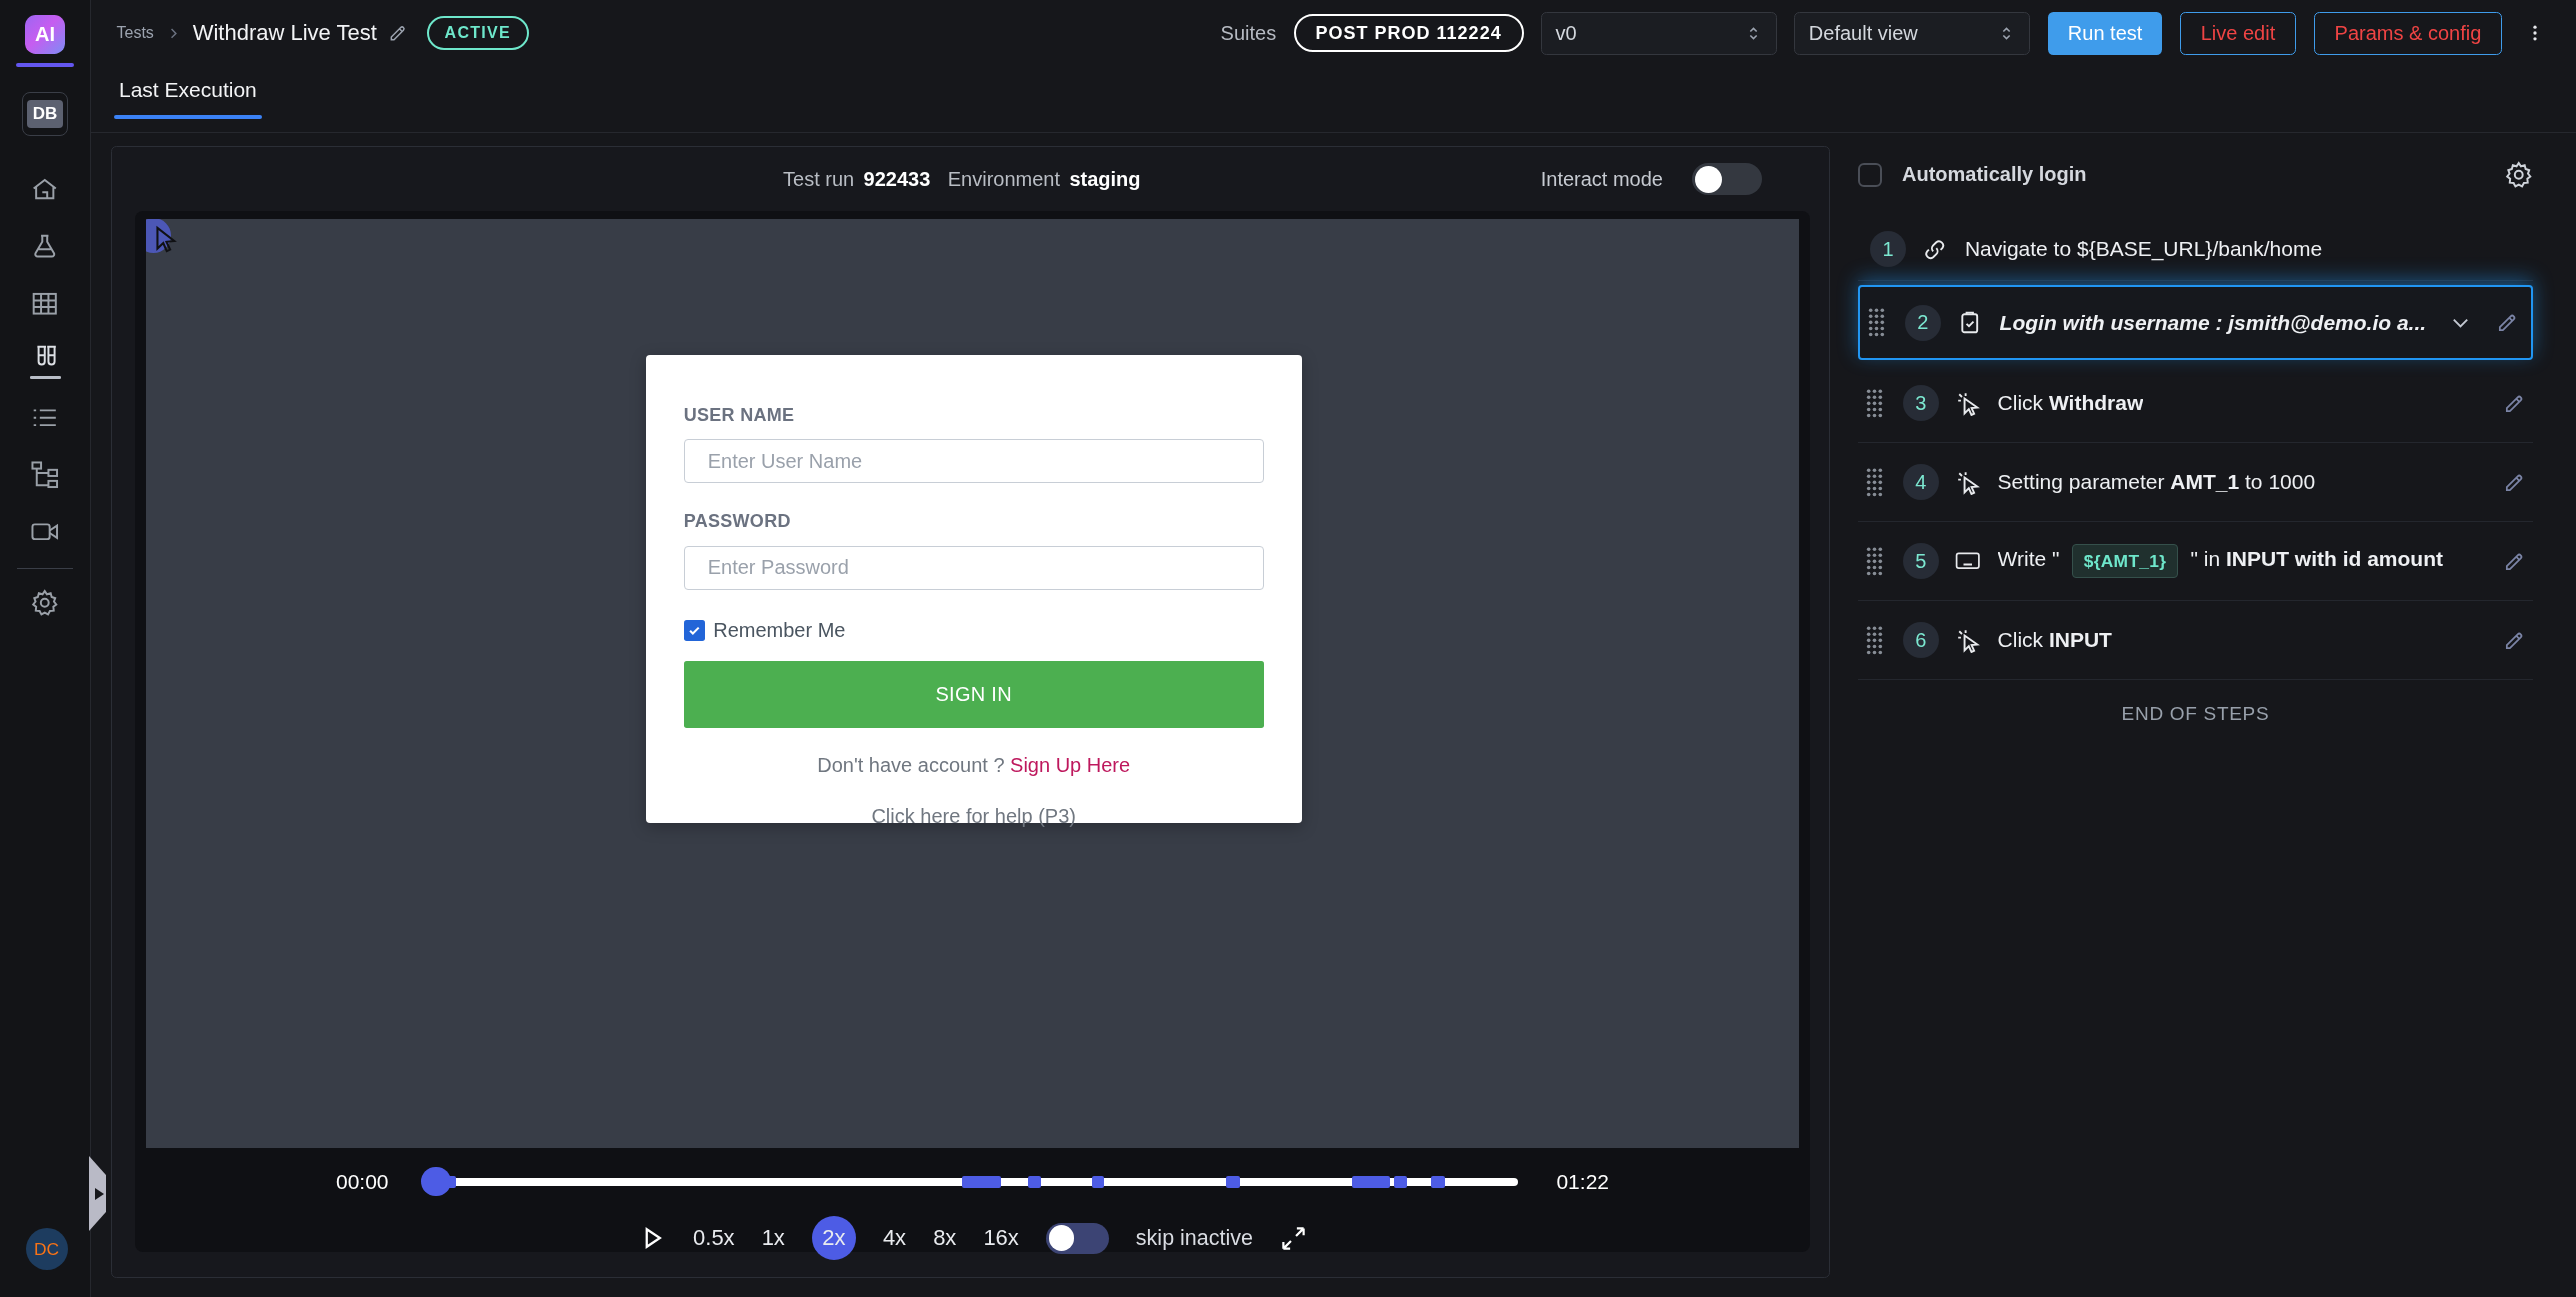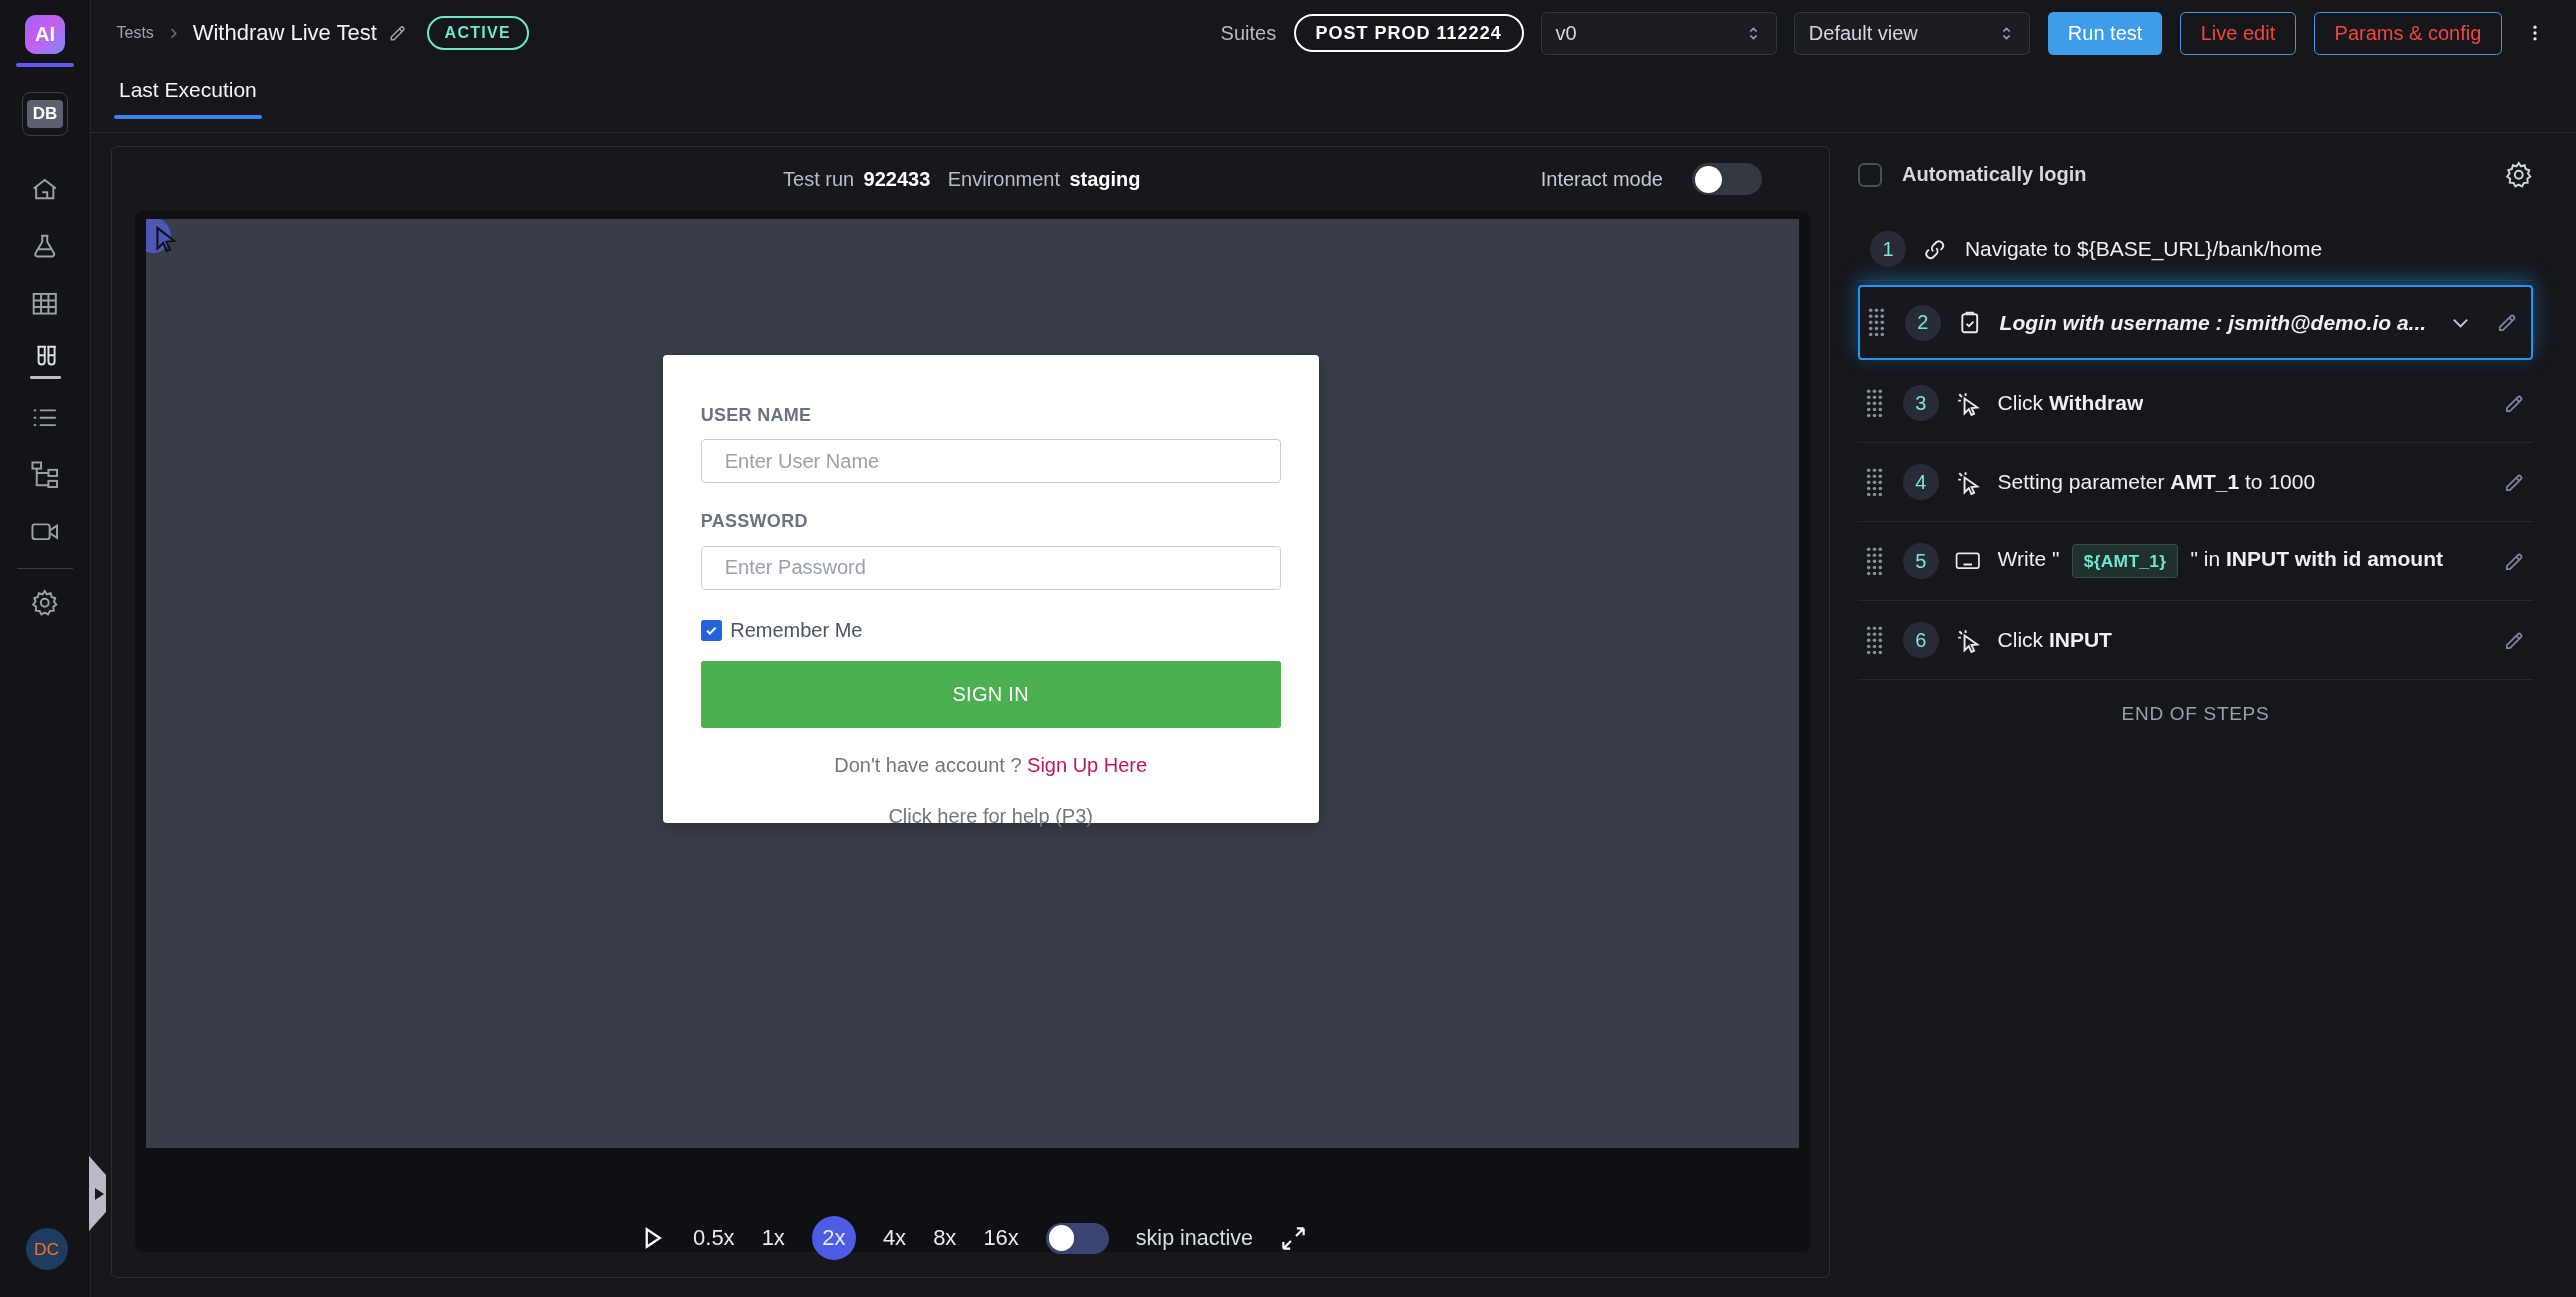--- a/index.html
+++ b/index.html
@@ -70,21 +70,21 @@
   .viewport { position:absolute; left:10.7px; right:10.7px; top:8px; height:929px; background:#383d47; overflow:hidden; }
 
   
   .click-dot { position:absolute; left:-9.4px; top:-1.3px; width:35px; height:35px; border-radius:50%; background:rgba(86,98,230,.7); }
   .cursor-arrow { position:absolute; left:5.4px; top:5.4px; color:#101114; }
 
   
   .bank-title { position:absolute; left:0; right:0; top:236px; text-align:center; font-size:39px; color:#9ba1a9; font-weight:300; }
   .bank-title b { color:#eef0f3; font-weight:bold; }
   .bank-card { position:absolute; left:500px; top:136px; width:656px; height:468px; background:#fff; border-radius:4px;
-    box-shadow:0 4px 16px rgba(0,0,0,.25); padding:50px 38px 0;margin-left:17px; }
+    box-shadow:0 4px 16px rgba(0,0,0,.25); padding:50px 38px 0; }
   .fld-label { color:#6b7280; font-weight:bold; font-size:18px; letter-spacing:0.3px; }
   .fld-input { margin-top:13.4px; margin-bottom:28px; width:100%; height:44px; border:1.3px solid #c8ced6; border-radius:4px;
     font-size:20px; padding:0 23px; color:#374151; background:#fff; outline:none; font-family:inherit; }
   .fld-input::placeholder { color:#9aa1ab; }
   .remember { display:flex; align-items:center; gap:8px; color:#4a5560; font-size:20px; margin:1.3px 0 19px; }
   .cb-checked { width:21.5px; height:21.5px; background:#2265d8; border-radius:2.7px; display:flex; align-items:center; justify-content:center; }
   .signin { width:100%; height:67px; background:#4caf50; color:#fff; font-size:20px; letter-spacing:0.3px;
     border:none; border-radius:2.7px; cursor:pointer; font-family:inherit; }
   .signup-row { text-align:center; margin-top:25.5px; font-size:20px; color:#707780; }
   .signup-row .link { color:#be185d; cursor:pointer; }
@@ -297,20 +297,37 @@
           </div>
           <button class="signin">SIGN IN</button>
           <div class="signup-row">
             <span>Don't have account ?</span>
             <span class="link">Sign Up Here</span>
           </div>
           <div class="help-row">Click here for help (P3)</div>
         </div>
       </div>
 
+      <div class="timeline">
+        <span class="time">00:00</span>
+        <div class="track">
+          <div>
+              <div class="seg" style="left: 0.5%; width: 2.2%;"></div>
+              <div class="seg" style="left: 49%; width: 3.6%;"></div>
+              <div class="seg" style="left: 55.1%; width: 1.2%;"></div>
+              <div class="seg" style="left: 60.9%; width: 1.1%;"></div>
+              <div class="seg" style="left: 73.2%; width: 1.3%;"></div>
+              <div class="seg" style="left: 84.8%; width: 3.4%;"></div>
+              <div class="seg" style="left: 88.6%; width: 1.2%;"></div>
+              <div class="seg" style="left: 92%; width: 1.3%;"></div>
+            </div>
+          <div class="knob"></div>
+        </div>
+        <span class="time">01:22</span>
+      </div>
 
       <div class="controls">
         <span class="icon-btn">
           <svg width="28" height="28" viewBox="0 0 32 32" fill="none" stroke="currentColor" stroke-width="2.6">
               <path d="M10 6 L25 16 L10 26 Z"></path>
             </svg>
         </span>
         <span class="speed">0.5x</span>
         <span class="speed">1x</span>
         <span class="speed sel">2x</span>

